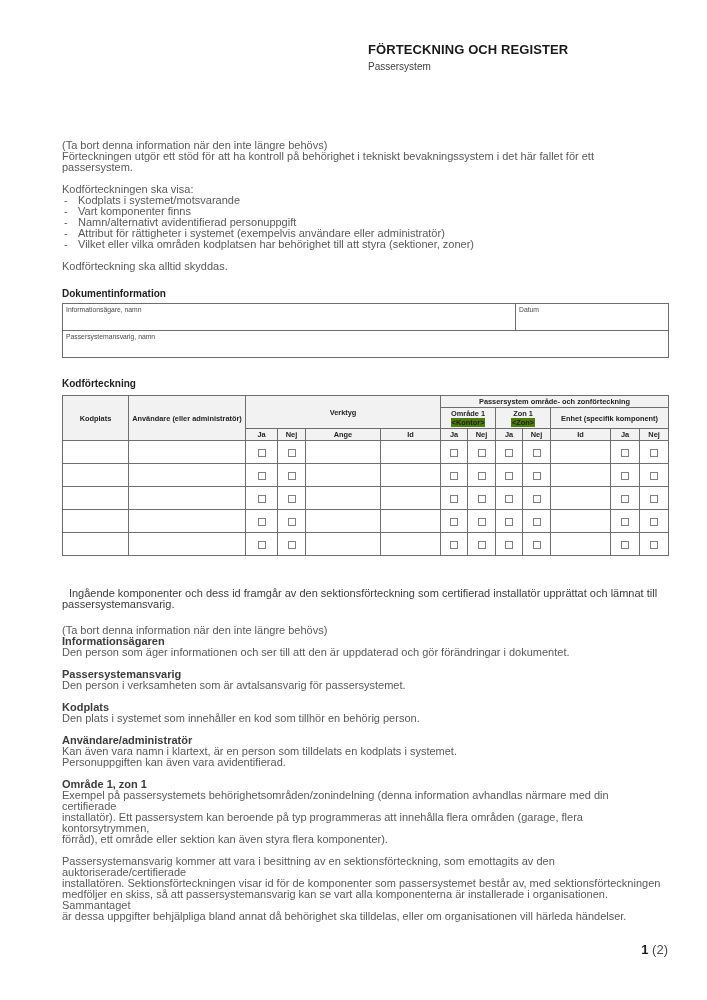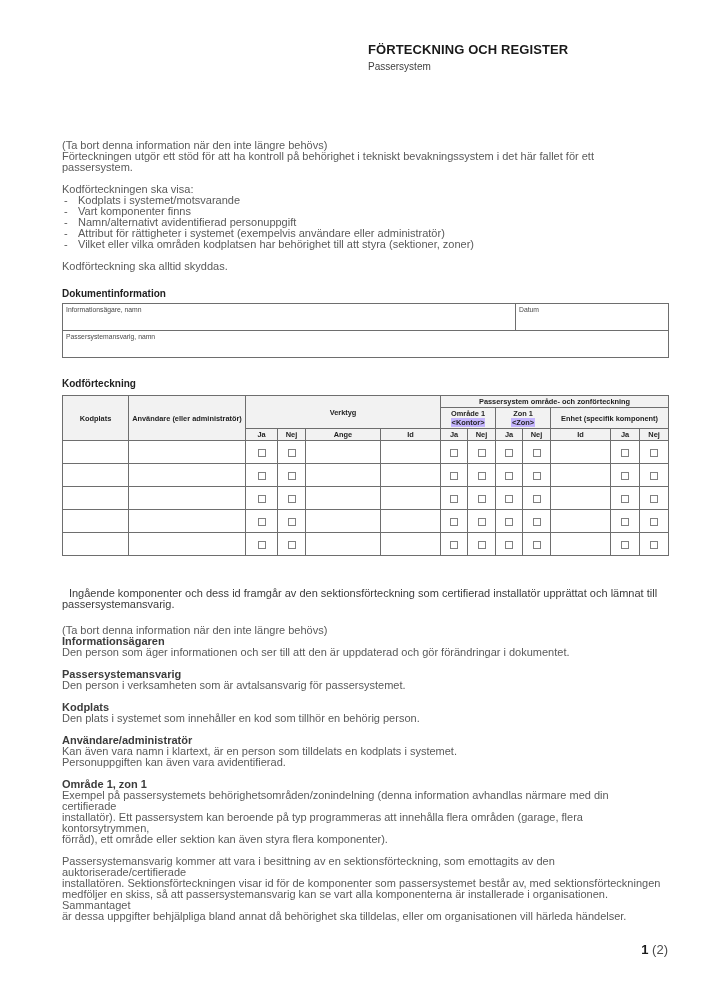--- a/index.html
+++ b/index.html
@@ -126,21 +126,21 @@
   }
   #kod-table td.cell {
     height: 22px;
     background: #ffffff;
   }
   #kod-table td.cb {
     text-align: center;
     vertical-align: middle;
   }
   .hl {
-    background: #c4b5fd;
+    background: #4d7c0f;
     color: #1f1f1f;
     padding: 0 1px;
   }
   .checkbox {
     display: inline-block;
     width: 8px;
     height: 8px;
     border: 1px solid #808080;
     background: #ffffff;
     box-sizing: border-box;

